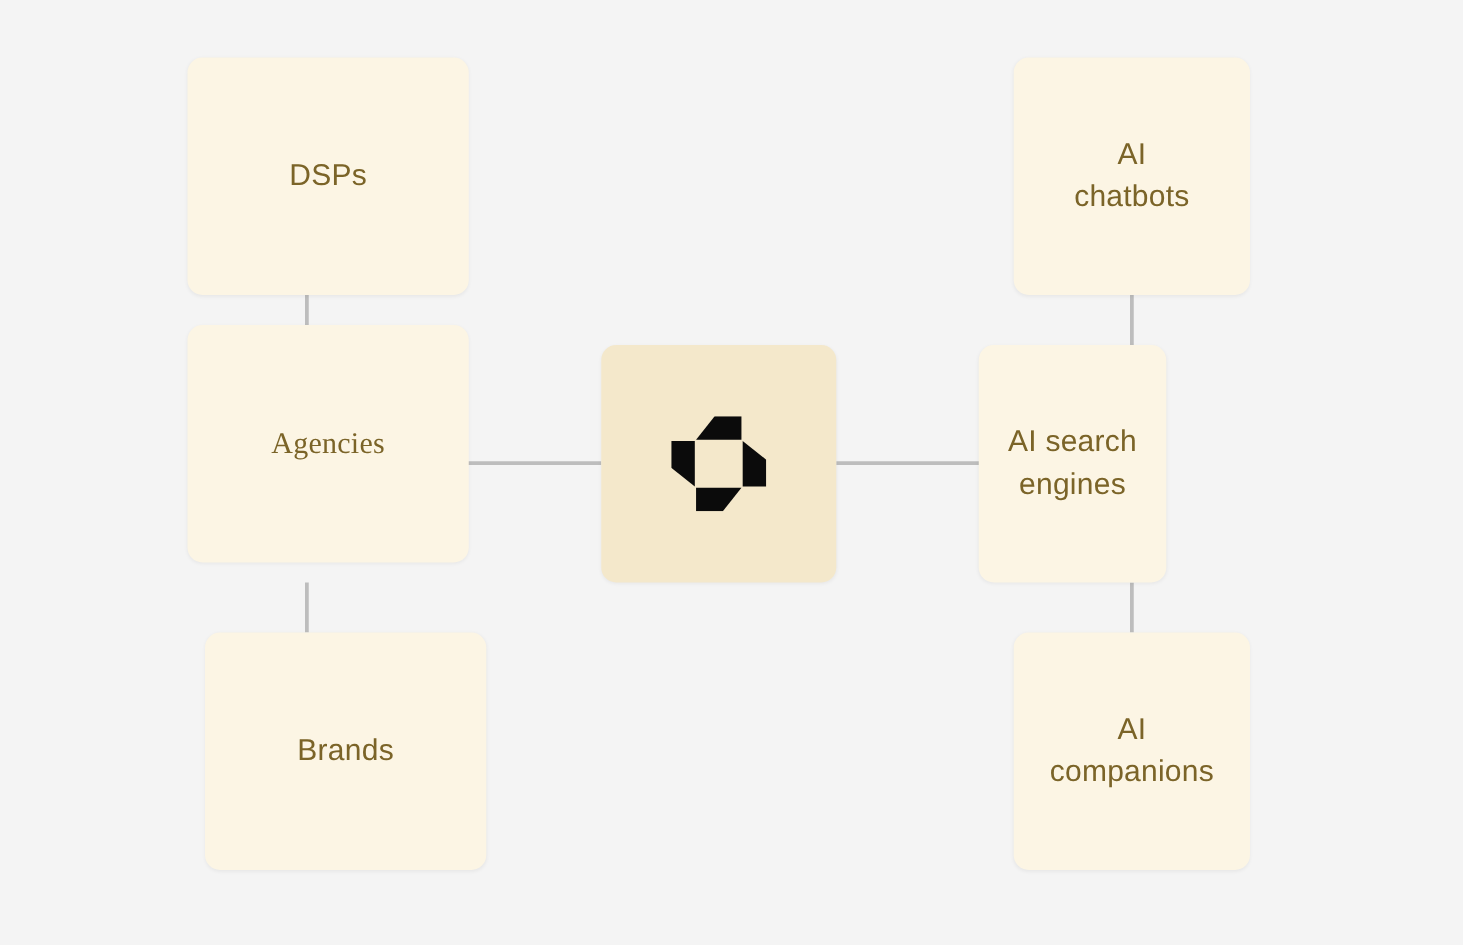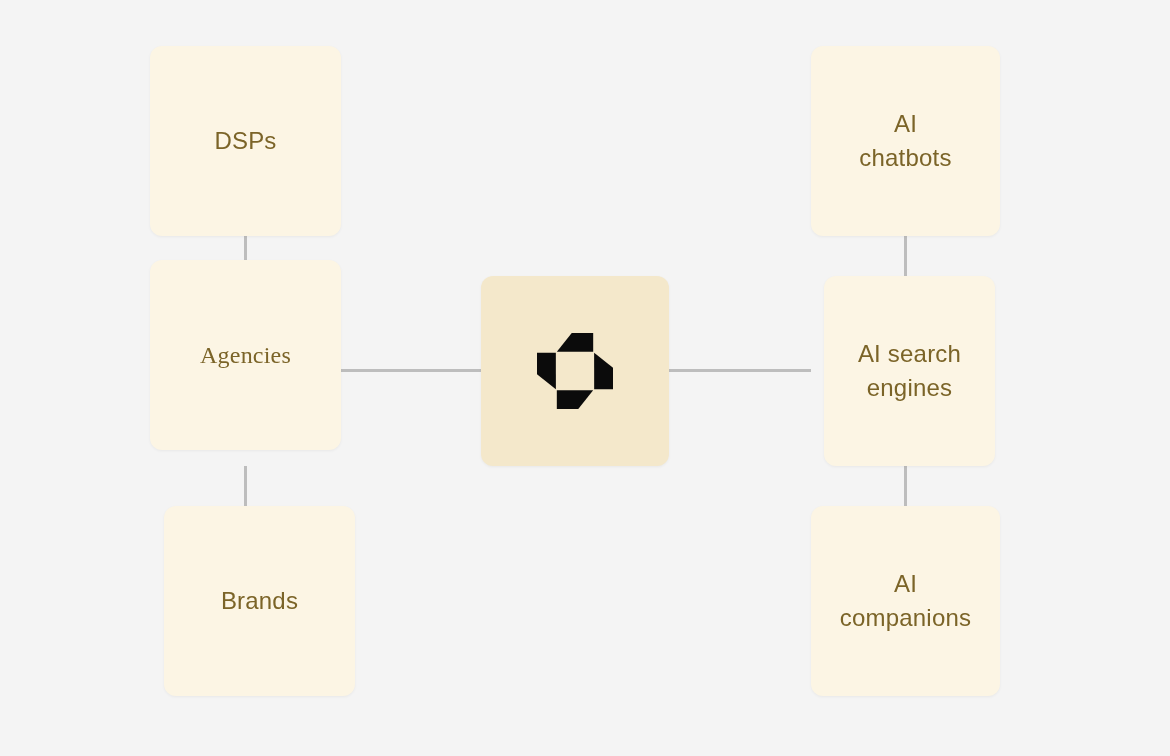--- a/index.html
+++ b/index.html
@@ -9,21 +9,21 @@
   }
   .canvas {
     position: relative;
     width: 1170px;
     height: 756px;
     background: #f4f4f4;
     overflow: hidden;
   }
   .node {
     position: absolute;
-    width: 191px;
+    width: 225px;
     height: 190px;
     background: #fcf5e4;
     border-radius: 12px;
     display: flex;
     align-items: center;
     justify-content: center;
     box-shadow: 0 1px 3px rgba(0,0,0,0.05);
   }
   .node-label {
     color: #7b6428;
@@ -52,21 +52,21 @@
   }
   .connector.v { width: 2.5px; }
   .connector.h { height: 2.5px; }
 
   
   .pos-l0 { left: 150px; top: 46px; }
   .pos-l1 { left: 150px; top: 260px; font-family: Liberation Serif, serif; }
   .pos-l2 { left: 164px; top: 506px; }
   
   .pos-r0 { left: 811px; top: 46px; width: 189px; }
-  .pos-r1 { left: 824px; top: 276px; width: 171px; }
+  .pos-r1 { left: 783px; top: 276px; width: 150px; }
   .pos-r2 { left: 811px; top: 506px; width: 189px; }
 
   .c-l-v1 { left: 244px; top: 236px; height: 40px; }
   .c-l-v2 { left: 244px; top: 466px; height: 40px; }
   .c-r-v1 { left: 904px; top: 236px; height: 40px; }
   .c-r-v2 { left: 904px; top: 466px; height: 40px; }
   .c-h1   { left: 341px; top: 369px; width: 140px; }
   .c-h2   { left: 669px; top: 369px; width: 142px; }
 
   .logo-svg { width: 76px; height: 76px; display: block; }

